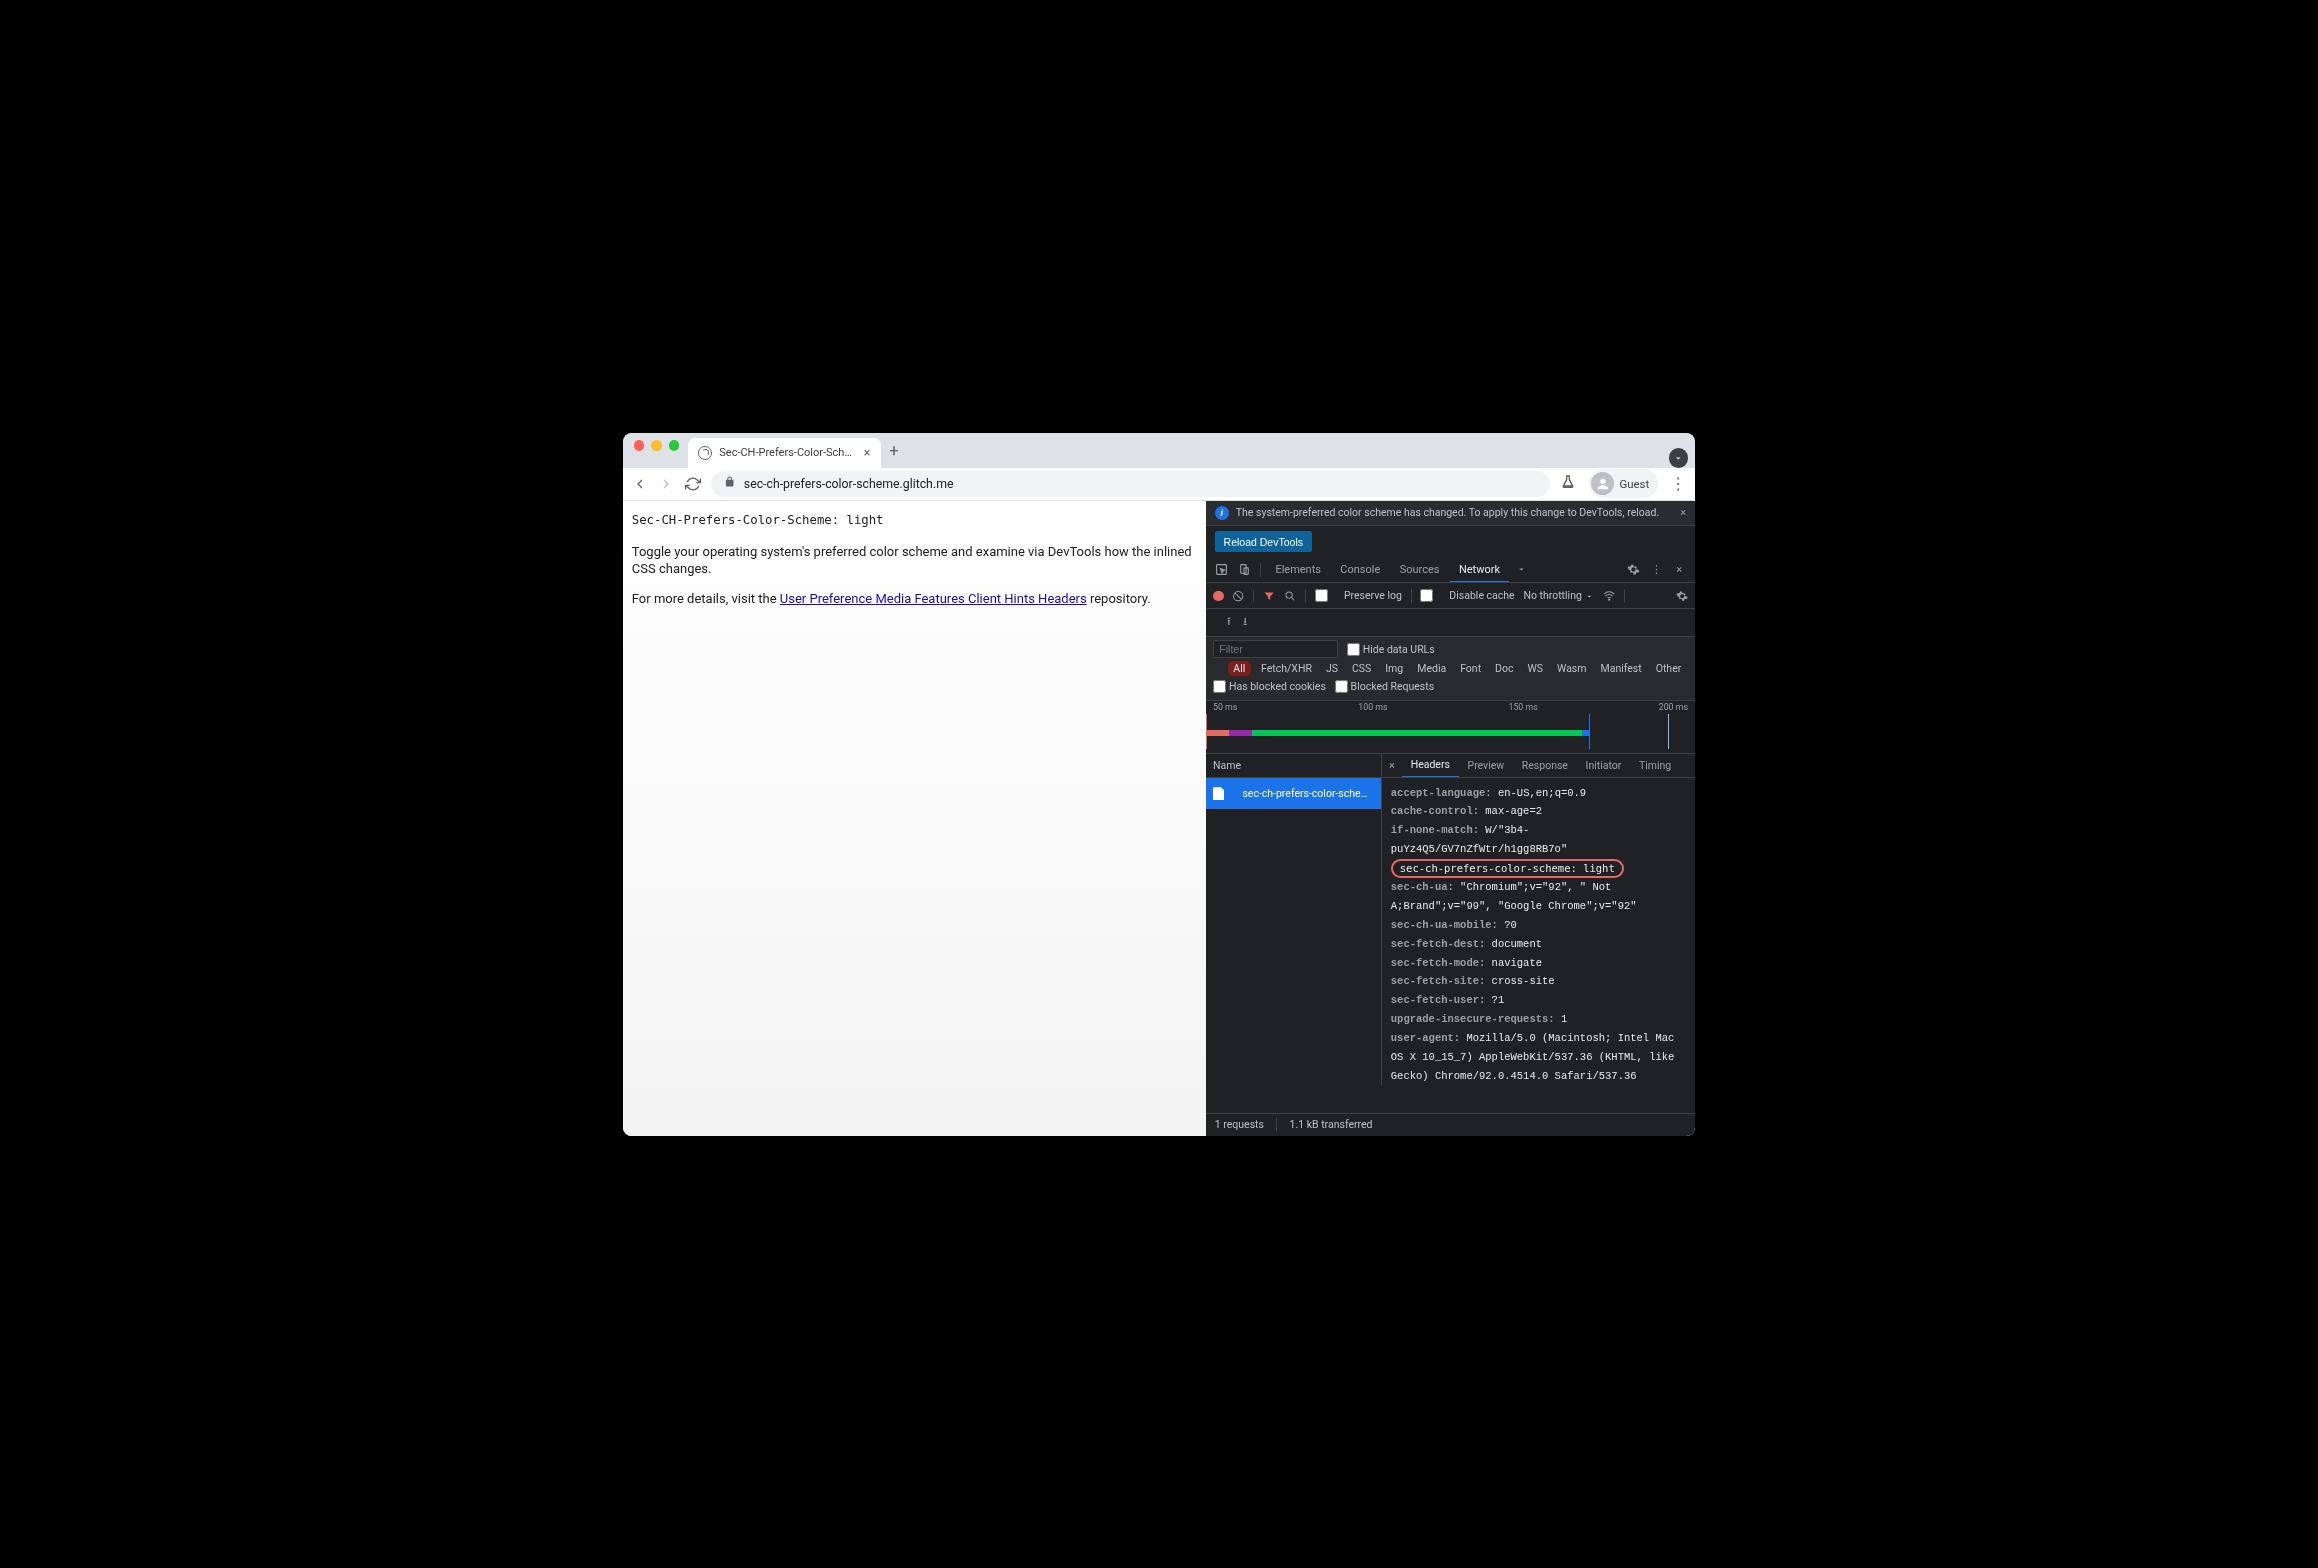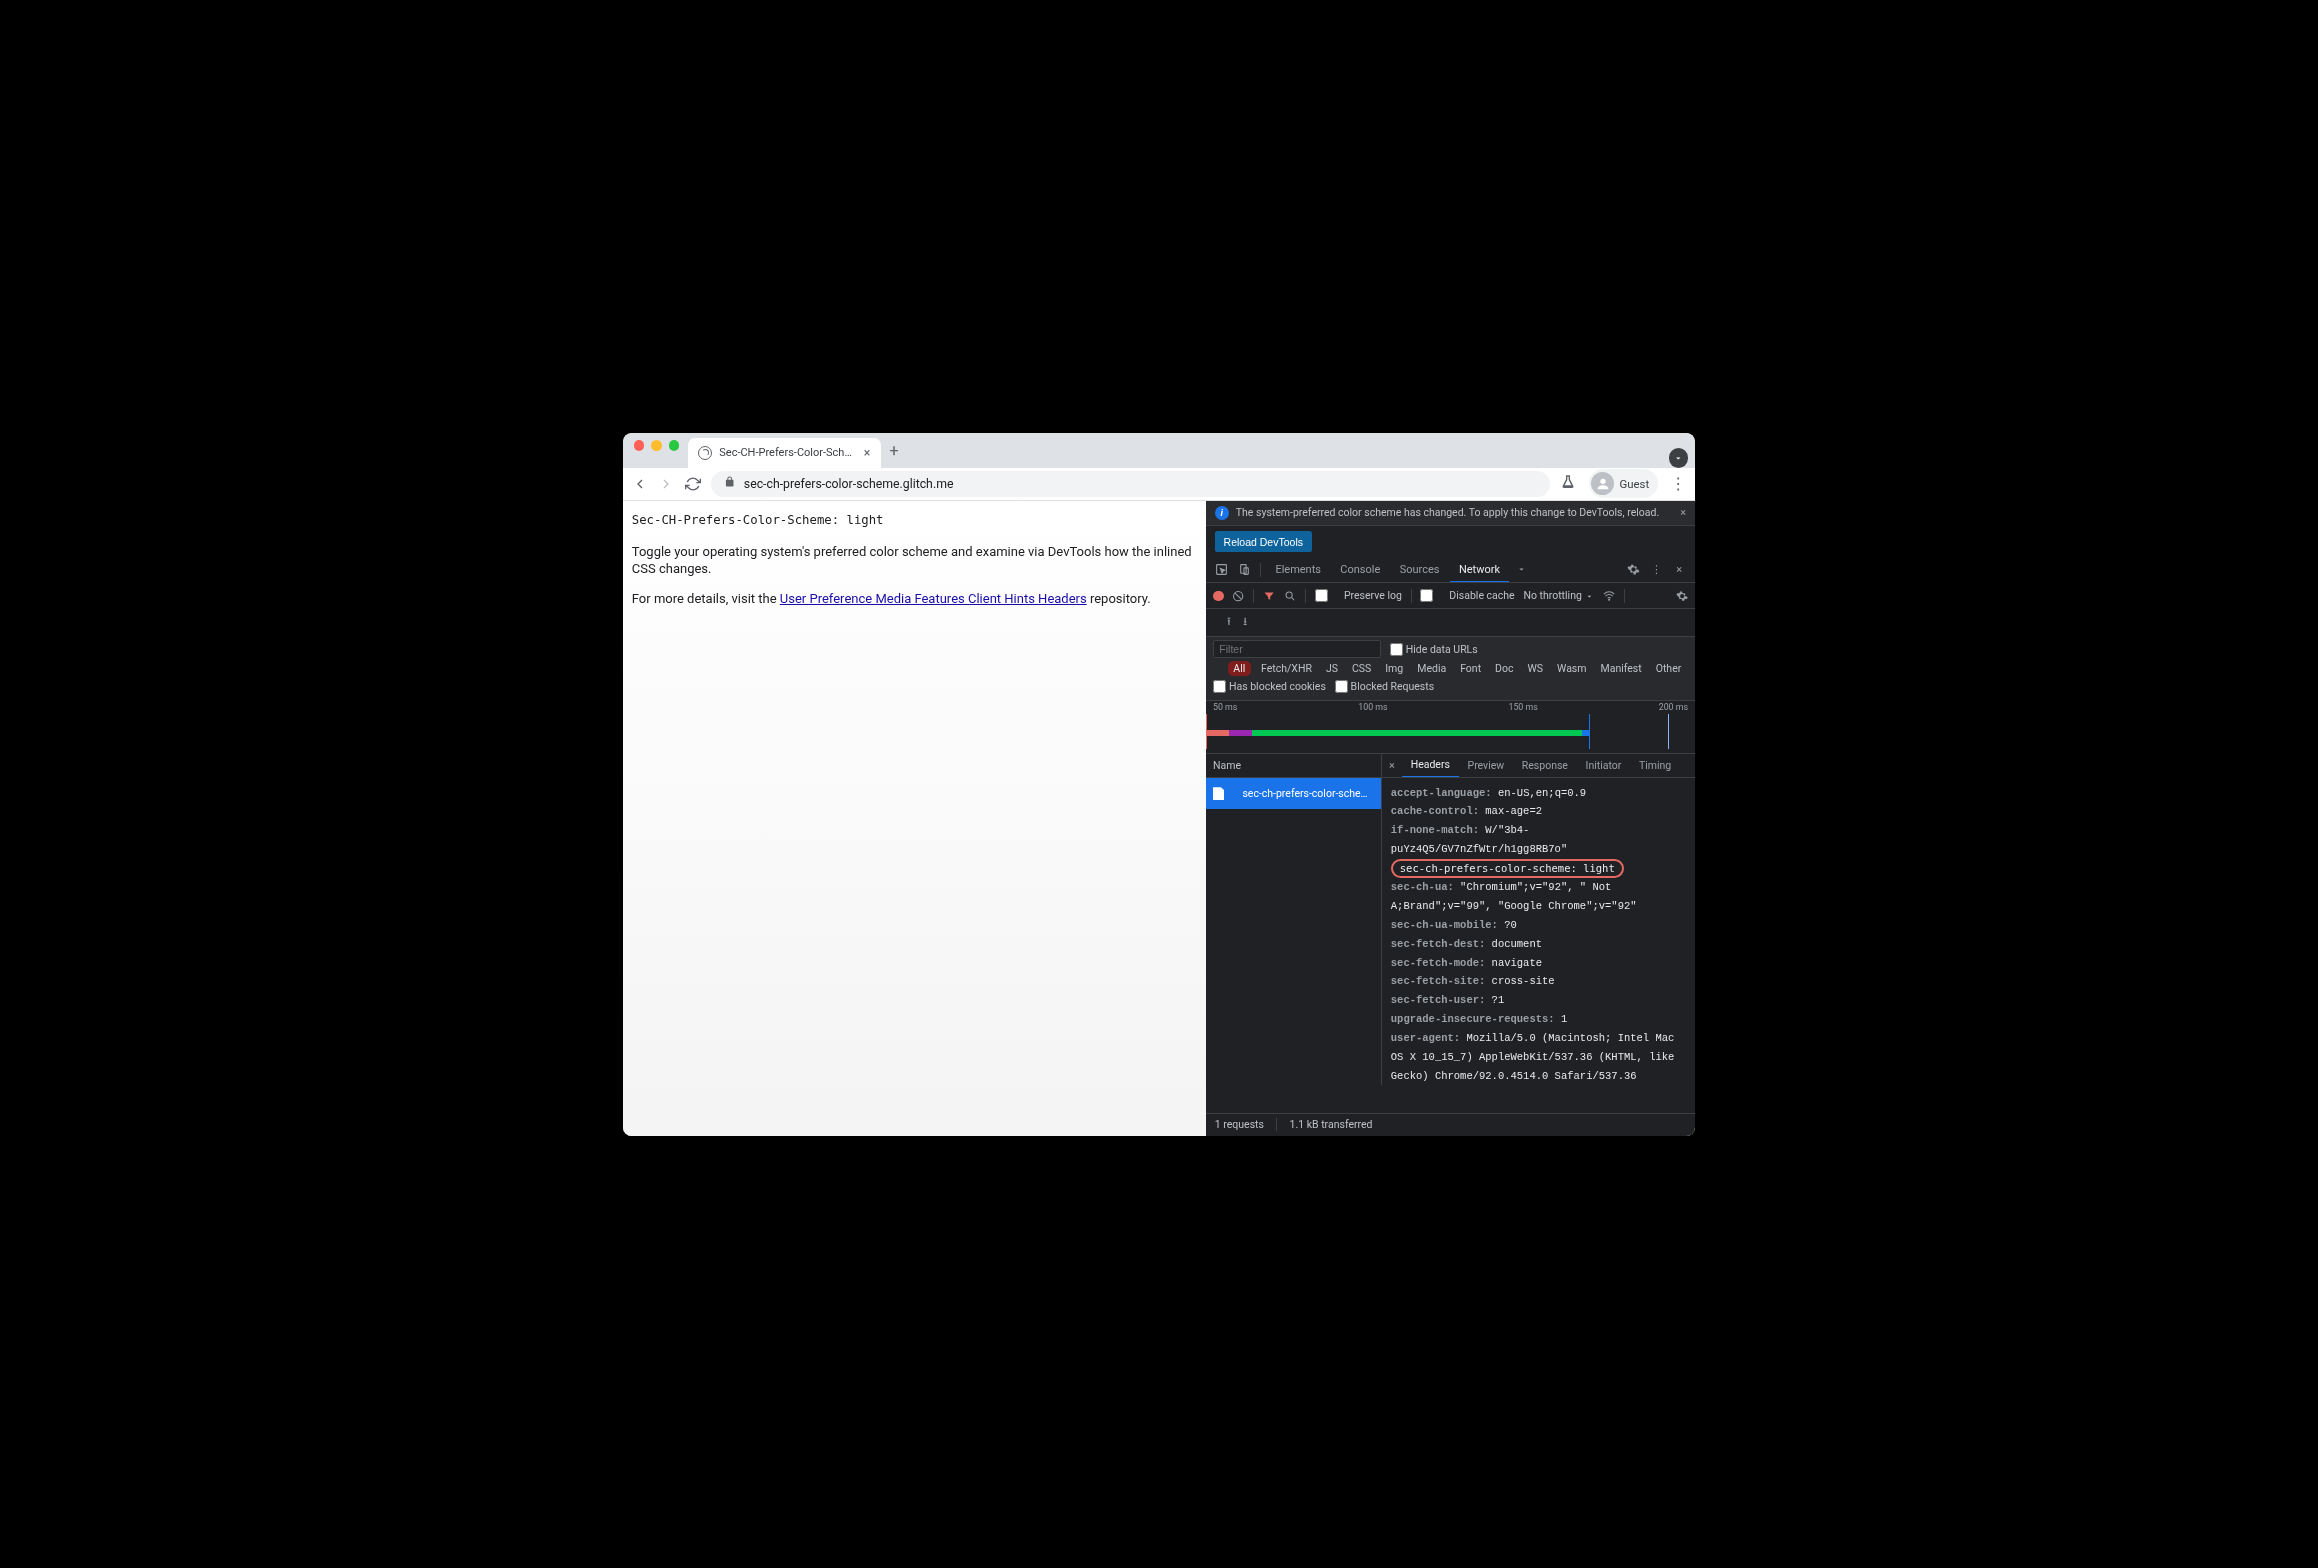--- a/index.html
+++ b/index.html
@@ -133,21 +133,21 @@
   .dt-nettoolbar .ic{color:#9aa0a6;cursor:pointer;display:flex;}
   .dt-nettoolbar .ic svg{width:12.3px;height:12.3px;}
   .dt-nettoolbar .sep{width:0.9px;height:14px;background:#3c4043;}
   .dt-nettoolbar label{display:flex;align-items:center;gap:16px;color:#bdc1c6;font-size:10.5px;cursor:pointer;}
   .dt-nettoolbar input[type=checkbox]{accent-color:#1a73e8;}
   .dt-nettoolbar .throttle{color:#bdc1c6;font-size:10.5px;display:flex;align-items:center;gap:3.5px;cursor:pointer;}
   .dt-nettoolbar2{display:flex;gap:12.3px;padding:3.5px 8.8px;border-bottom:0.9px solid #3c4043;}
   .dt-nettoolbar2 .ic{color:#9aa0a6;cursor:pointer;}
   .dt-filterbar{background:#292a2d;padding:3.5px 7px;border-bottom:0.9px solid #3c4043;}
   .dt-filterrow{display:flex;align-items:center;gap:8.8px;margin-bottom:3.5px;}
-  .dt-filterbar input[type=text]{background:#202124;border:0.9px solid #3c4043;color:#e8eaed;padding:1.8px 5.3px;font-size:10.5px;width:168px;border-radius:1.8px;}
+  .dt-filterbar input[type=text]{background:#202124;border:0.9px solid #3c4043;color:#e8eaed;padding:1.8px 5.3px;font-size:10.5px;width:125px;border-radius:1.8px;}
   .dt-filterbar label{display:flex;align-items:flex-end;gap:3px;color:#bdc1c6;font-size:10.5px;cursor:pointer;}
   .filter-chips{display:flex;gap:7px;flex-wrap:wrap;}
   .chip{color:#bdc1c6;font-size:10.5px;cursor:pointer;padding:0.9px 3.5px;border-radius:5.3px;}
   .chip.active{background:#7f1d1d;color:#e8eaed;padding:0.9px 5.3px;margin-left:15px;}
   .timeline{height:53px;border-bottom:0.9px solid #3c4043;position:relative;padding-top:1.8px;}
   .timeline .ticks{display:flex;justify-content:space-between;padding:0 7px;font-size:8.8px;color:#9aa0a6;}
   .timeline .bar-area{position:relative;height:35px;margin-top:1.8px;}
   .timeline .grad{position:absolute;left:0;right:105px;top:16px;height:5.3px;background:linear-gradient(90deg,#e46962 0%,#e46962 6%,#9c27b0 6%,#9c27b0 12%,#00c853 12%,#00c853 98%,#1a73e8 98%,#1a73e8 100%);}
   .timeline .vline{position:absolute;top:0;bottom:0;width:0.9px;background:#e46962;left:0;}
   .timeline .vline2{position:absolute;top:0;bottom:0;width:0.9px;background:#1a73e8;right:105px;}

